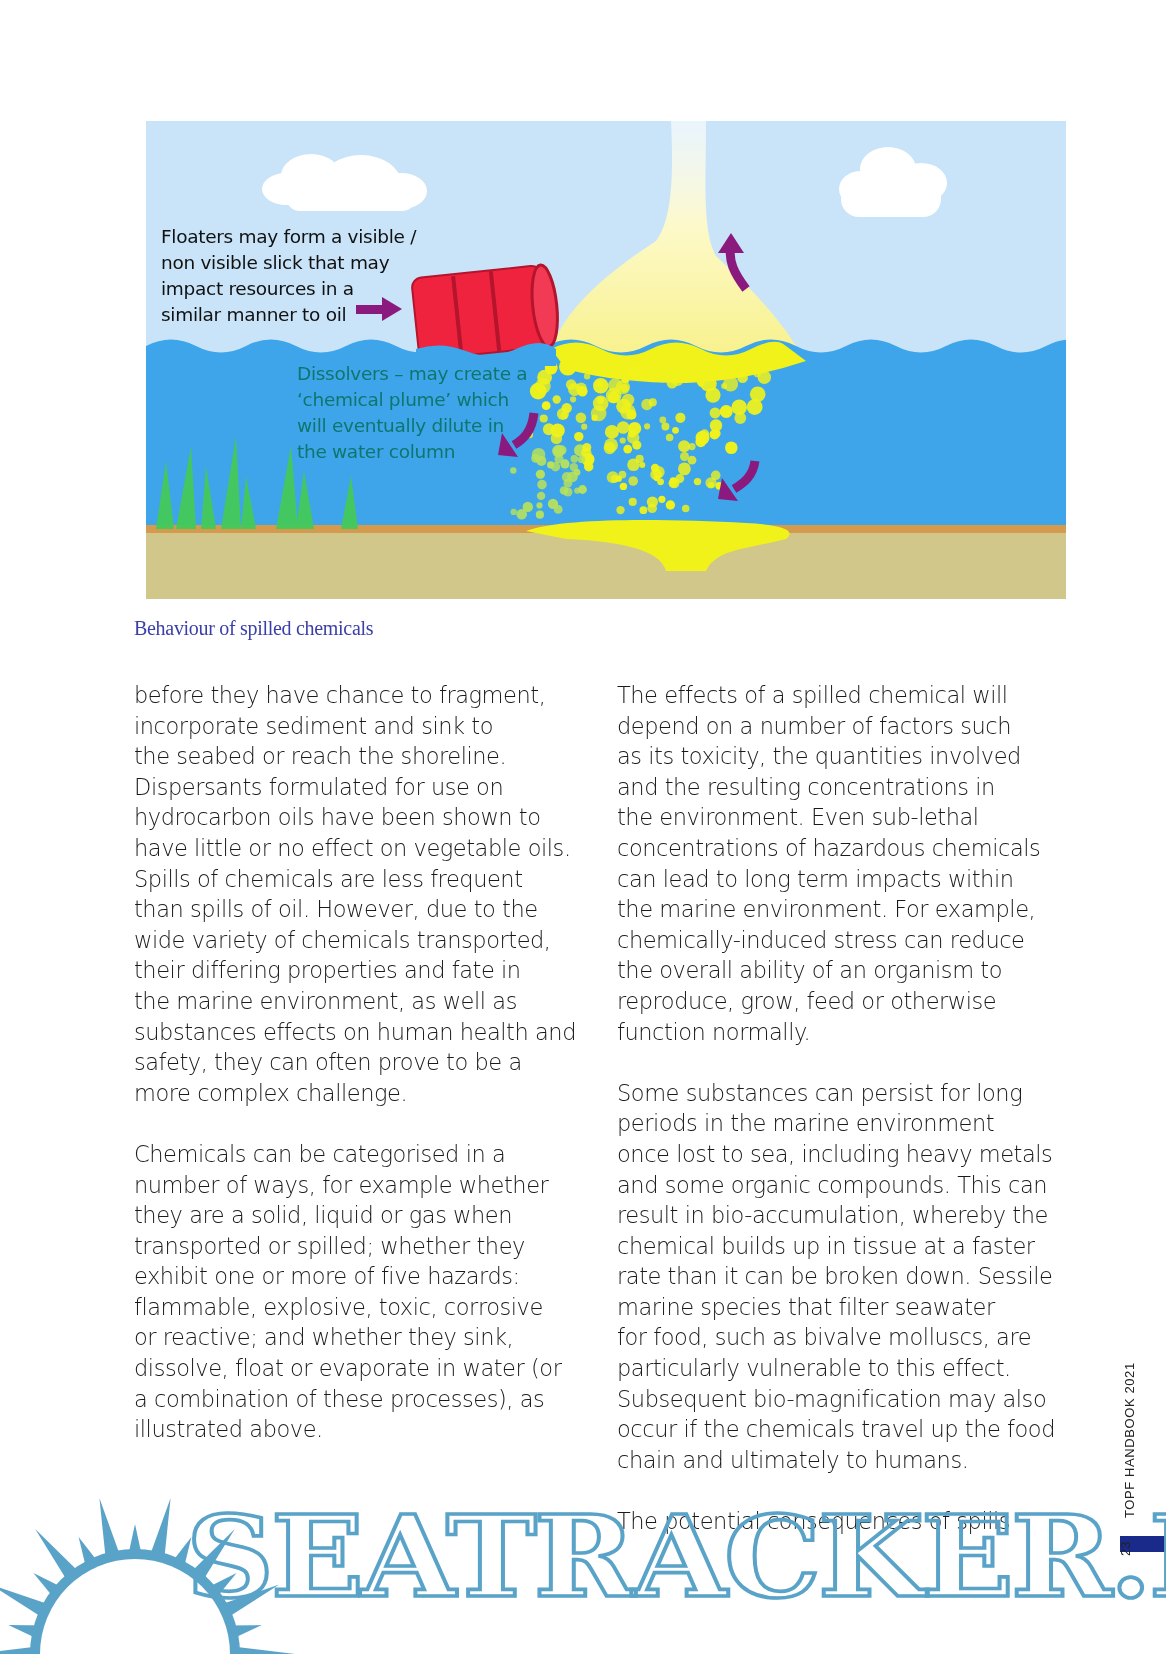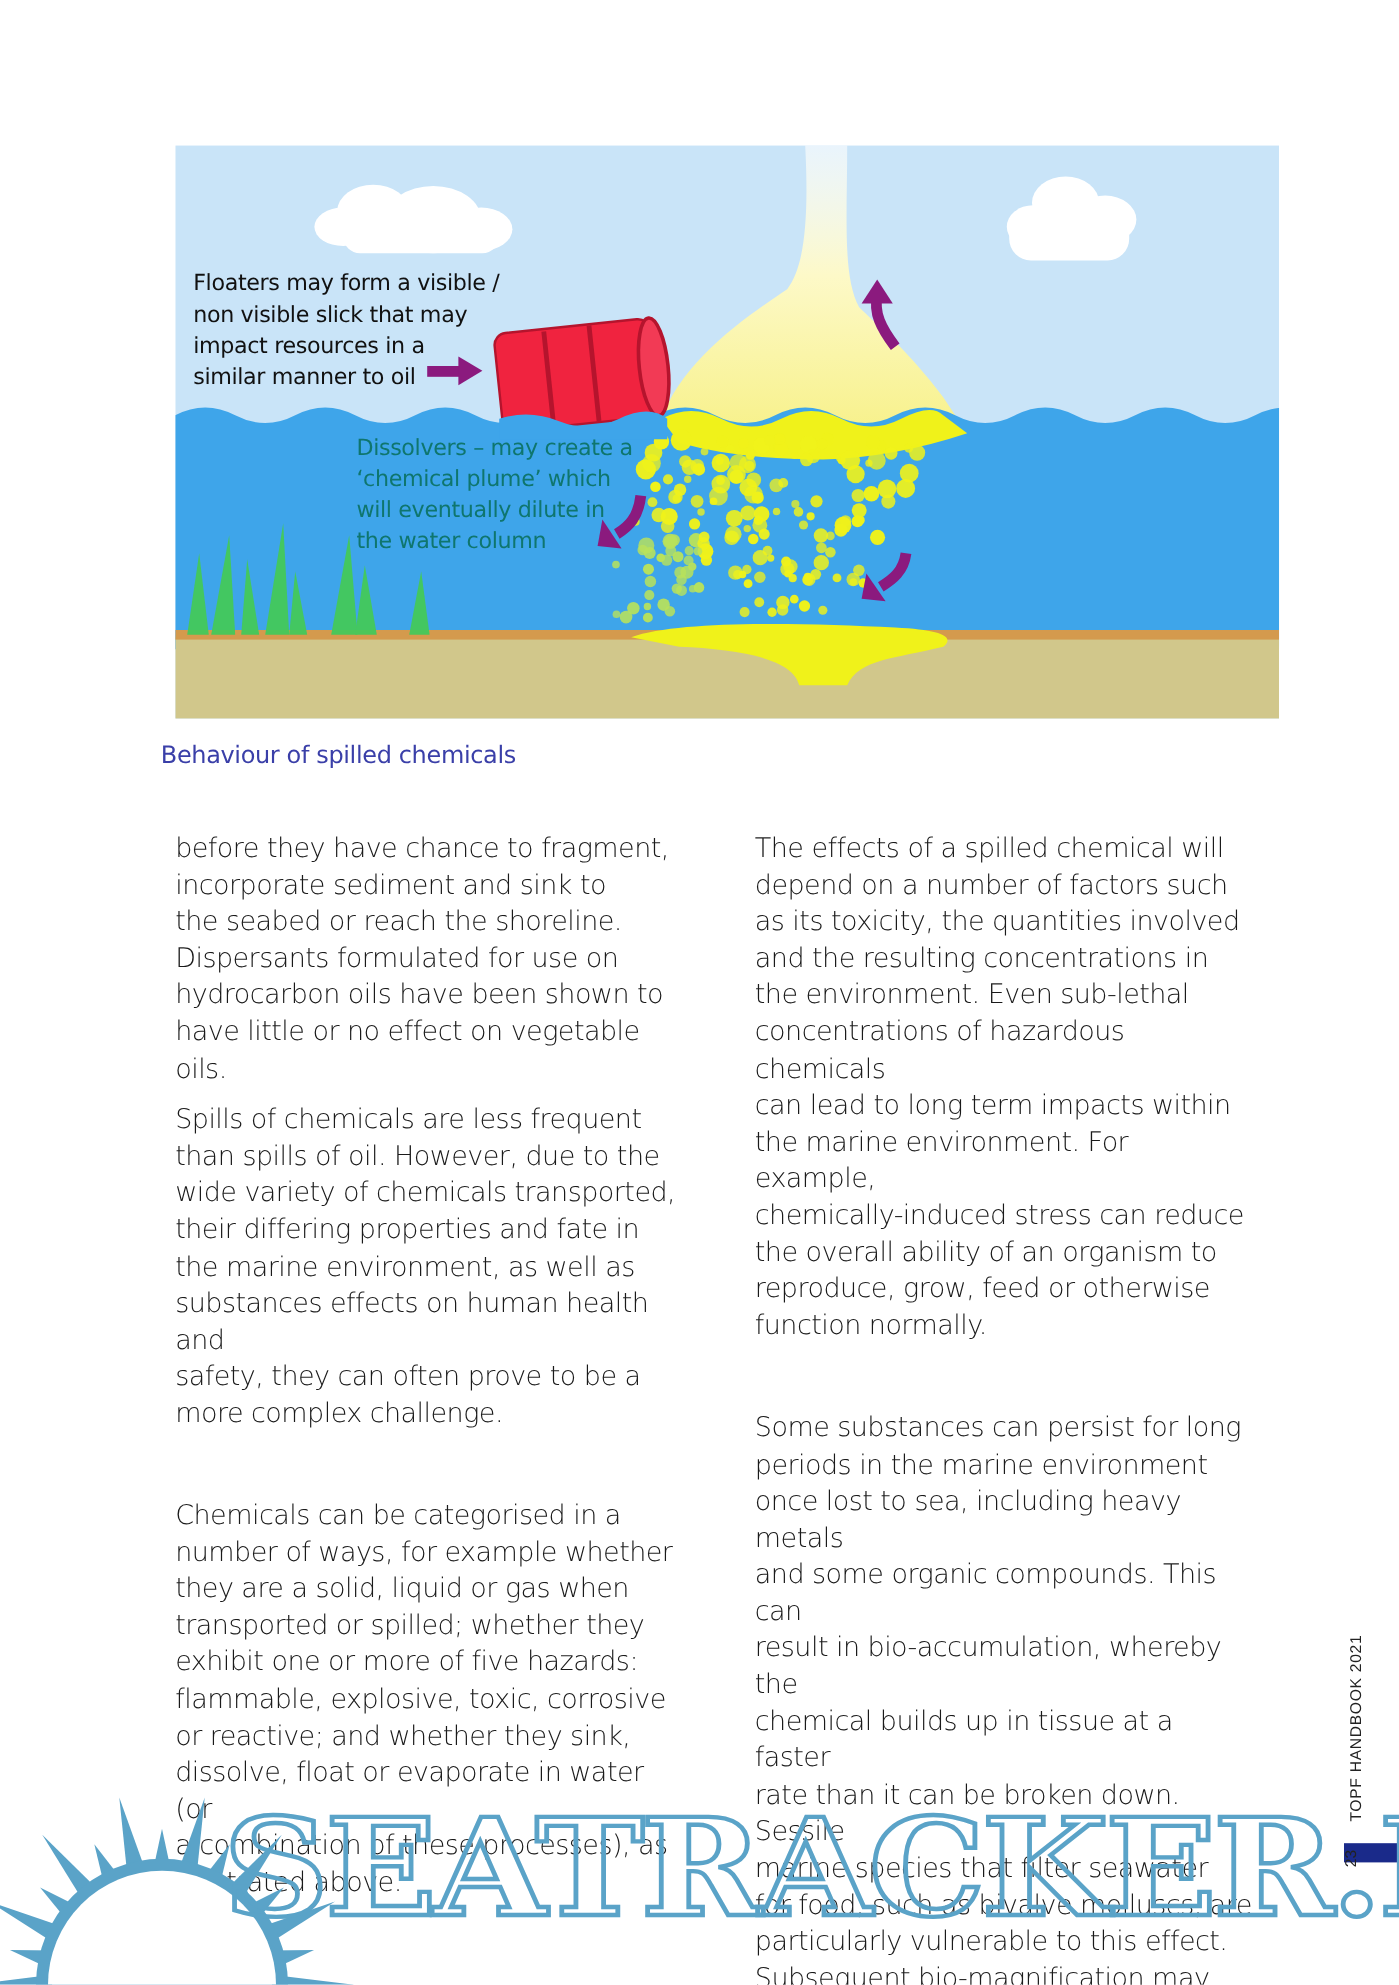--- a/index.html
+++ b/index.html
@@ -3,23 +3,23 @@
 <meta charset="utf-8">
 <style>
   html, body { margin:0; padding:0; }
   body { width:1166px; height:1654px; background:#ffffff; position:relative; overflow:hidden;
          font-family:"DejaVu Sans", sans-serif; color:#1a1a1a; }
   .figure { position:absolute; left:134px; top:121px; width:920px; height:478px; overflow:hidden;margin-left:12px; }
   .figure svg { position:absolute; left:0; top:0; }
   .flabel { position:absolute; font-family:"DejaVu Sans", sans-serif; font-size:18.5px; line-height:26px; letter-spacing:-0.3px; }
   .flabel.dark { color:#111111; }
   .flabel.light { color:#0f766e; }
-  .caption { position:absolute; left:134px; top:617px; font-size:20px; color:#3a3fa8; letter-spacing:-0.3px; }
+  .caption { position:absolute; left:134px; top:617px; font-size:20px; color:#3a3fa8; letter-spacing:-0.3px;font-family:Liberation Serif, serif; }
   .col { position:absolute; font-size:22.5px; line-height:30.6px; letter-spacing:-0.45px; color:#1a1a1a; font-weight:300; }
-  .col p { margin:12px; white-space:pre-line; }
+  .col p { margin:0; white-space:pre-line; }
   .col .gap { height:30.6px; }
   .heading { color:#1d2c8f; font-size:28px; line-height:34px; margin:16px 0 27px 0; letter-spacing:-0.3px; }
   .sidebar-text { position:absolute; left:1122px; top:1518px; transform:rotate(-90deg); transform-origin:left top;
                   font-family:"Liberation Sans", sans-serif; font-size:13px; color:#222; letter-spacing:0.6px; white-space:nowrap; }
   .page-tab { position:absolute; left:1120px; top:1536px; width:46px; height:16px; background:#1a2a8a; }
   .page-num { position:absolute; left:1118px; top:1556px; font-family:"Liberation Sans", sans-serif; font-size:13px; color:#222; transform:rotate(-90deg); transform-origin:left top; }
   .watermark { position:absolute; left:0; top:1480px; width:1166px; height:174px; pointer-events:none; }
   .wm-text { position:absolute; left:186px; top:1500px; font-family:"DejaVu Serif", serif; font-weight:bold; font-size:122px;
              color:transparent; -webkit-text-stroke:4px #5aa3c8; letter-spacing:-3px; line-height:1; white-space:nowrap; transform:scaleY(0.92); transform-origin:left top; }
 </style>

